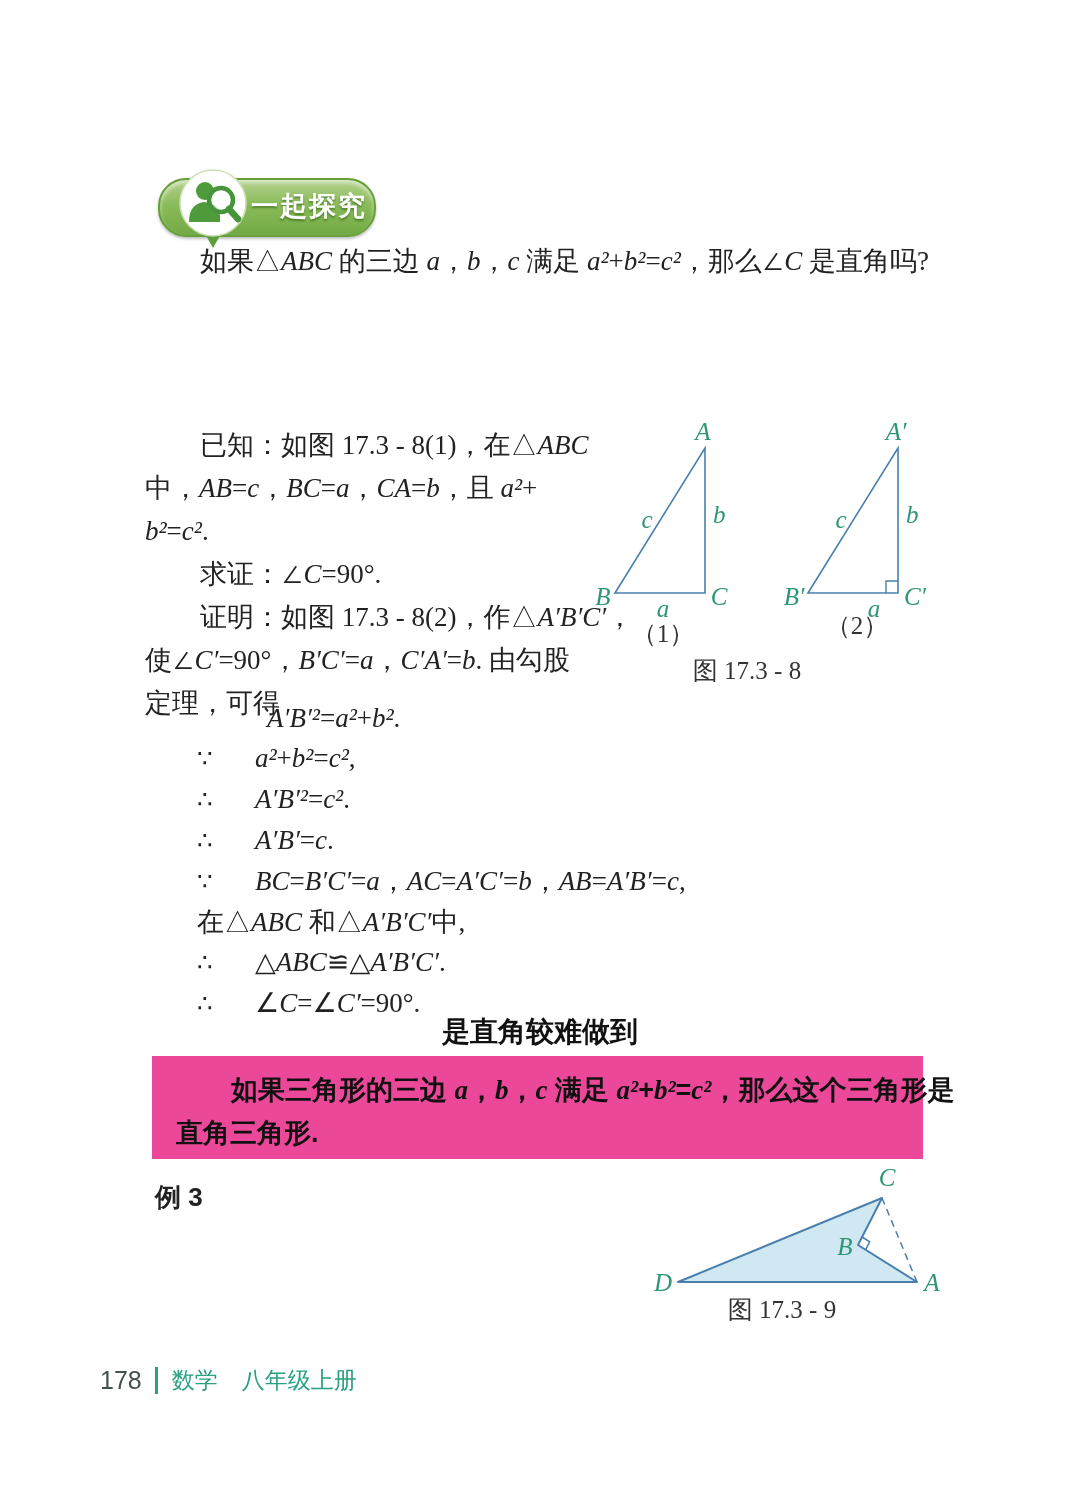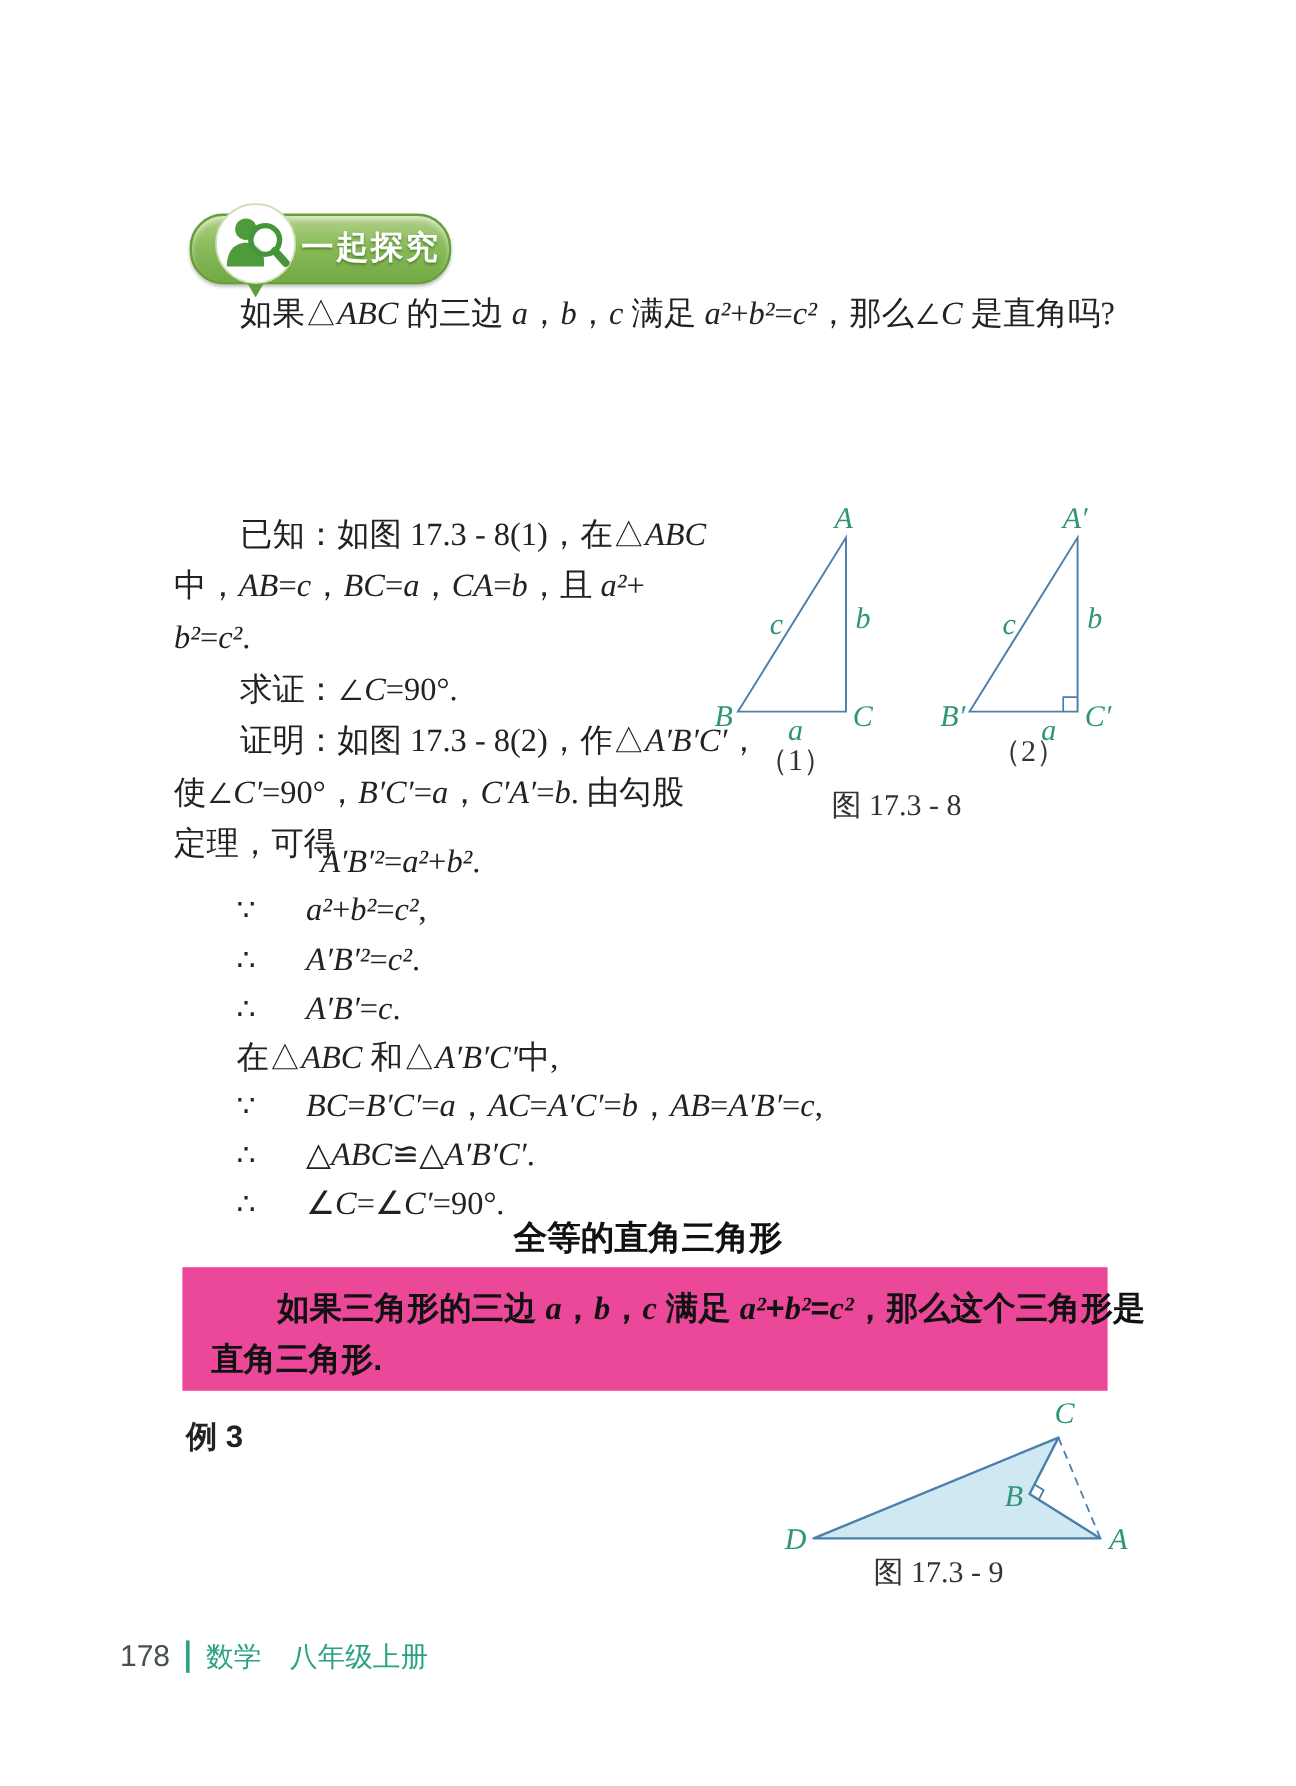--- a/index.html
+++ b/index.html
@@ -108,27 +108,27 @@
     <text x="272" y="216" text-anchor="middle" class="figcap">（2）</text>
 
     <text x="162" y="261" text-anchor="middle" class="figcap">图 17.3 - 8</text>
   </svg>
 
   <div class="abs" style="left:145px; top:698px;">
     <div class="step step-first"><span><span class="mvar">A′B′²</span>=<span class="mvar">a²</span>+<span class="mvar">b²</span>.</span></div>
     <div class="step"><span class="pre">∵</span><span><span class="mvar">a²</span>+<span class="mvar">b²</span>=<span class="mvar">c²</span>,</span></div>
     <div class="step"><span class="pre">∴</span><span><span class="mvar">A′B′²</span>=<span class="mvar">c²</span>.</span></div>
     <div class="step"><span class="pre">∴</span><span><span class="mvar">A′B′</span>=<span class="mvar">c</span>.</span></div>
+    <div class="step"><span class="pre">∵</span><span><span class="mvar">BC</span>=<span class="mvar">B′C′</span>=<span class="mvar">a</span>，<span class="mvar">AC</span>=<span class="mvar">A′C′</span>=<span class="mvar">b</span>，<span class="mvar">AB</span>=<span class="mvar">A′B′</span>=<span class="mvar">c</span>,</span></div>
     <div class="step"><span>在△<span class="mvar">ABC</span> 和△<span class="mvar">A′B′C′</span>中,</span></div>
-    <div class="step"><span class="pre">∵</span><span><span class="mvar">BC</span>=<span class="mvar">B′C′</span>=<span class="mvar">a</span>，<span class="mvar">AC</span>=<span class="mvar">A′C′</span>=<span class="mvar">b</span>，<span class="mvar">AB</span>=<span class="mvar">A′B′</span>=<span class="mvar">c</span>,</span></div>
     <div class="step"><span class="pre">∴</span><span>△<span class="mvar">ABC</span>≌△<span class="mvar">A′B′C′</span>.</span></div>
     <div class="step"><span class="pre">∴</span><span>∠<span class="mvar">C</span>=∠<span class="mvar">C′</span>=90°.</span></div>
   </div>
 
-  <div class="abs theorem-heading hei">全等的直角三角形</div>
+  <div class="abs theorem-heading hei">是直角较难做到</div>
 
   <div class="abs theorem-box">
     <div style="padding:13px 24px 0 24px;">
       <div class="bl indent">如果三角形的三边 <span class="mvar">a</span>，<span class="mvar">b</span>，<span class="mvar">c</span> 满足 <span class="mvar">a²</span>+<span class="mvar">b²</span>=<span class="mvar">c²</span>，那么这个三角形是</div>
       <div class="bl">直角三角形.</div>
     </div>
   </div>
 
   <div class="abs hei" style="left:155px; top:1180px; font-size:26px;">例 3</div>
 

